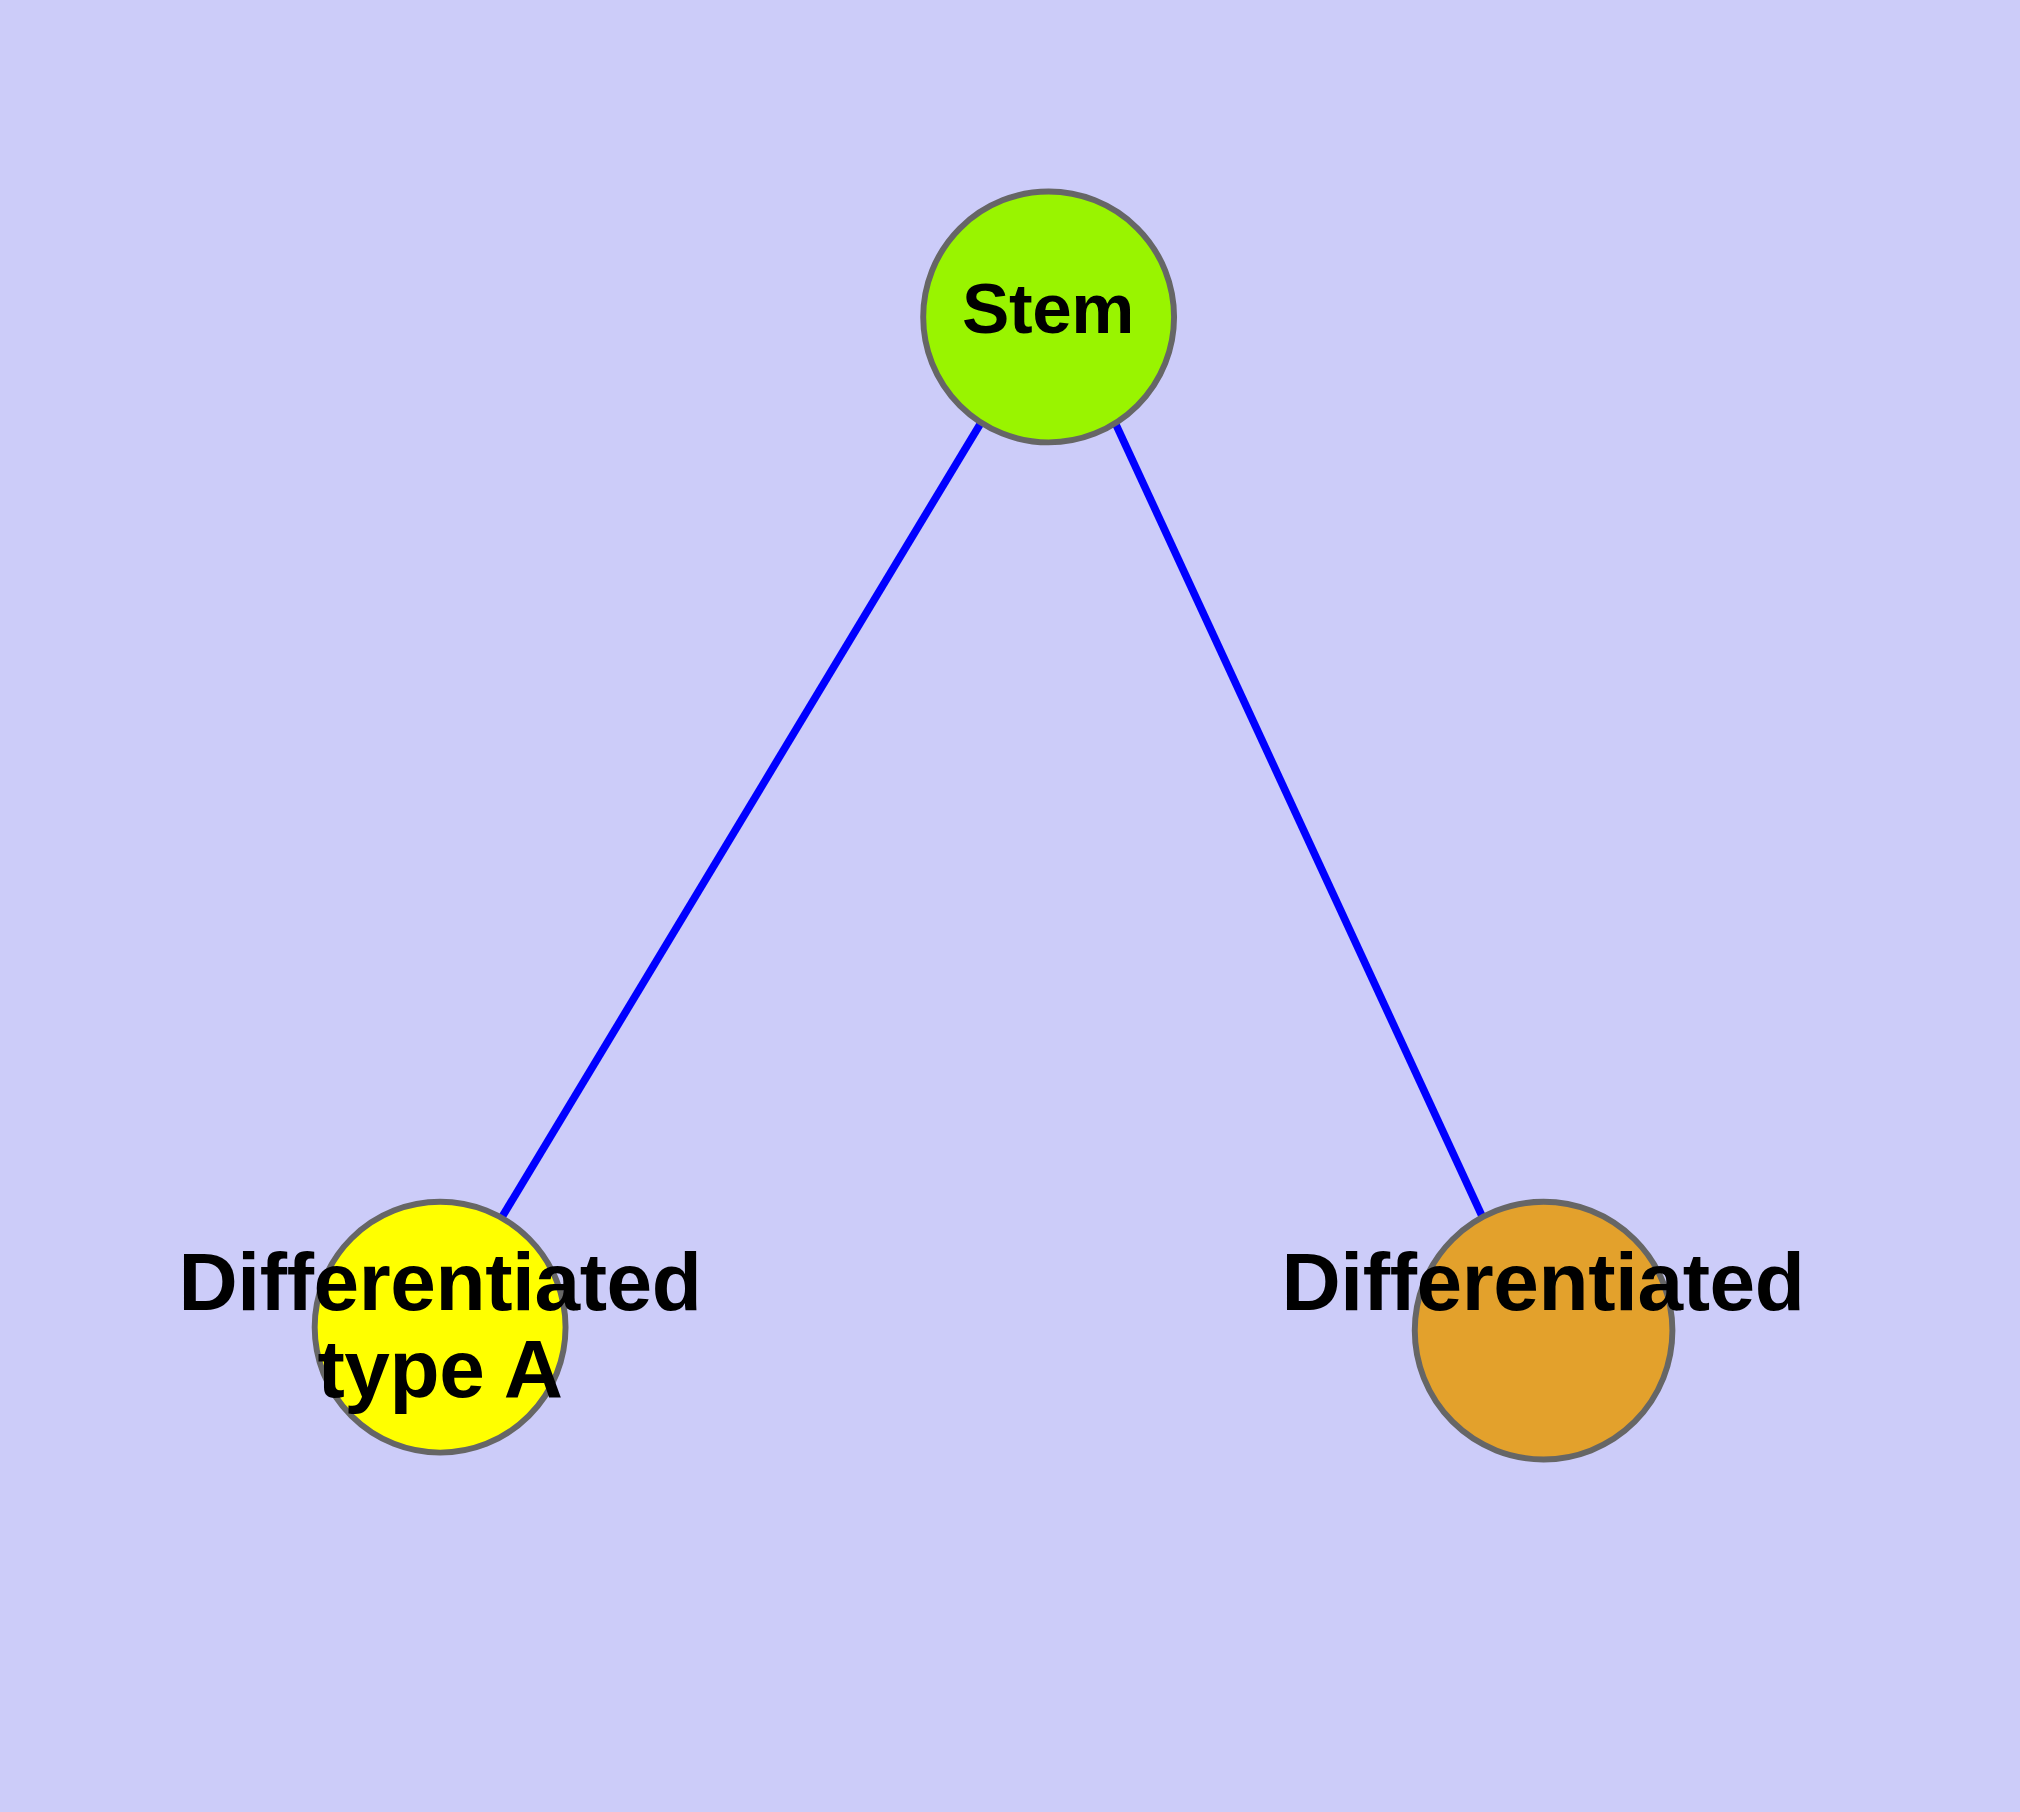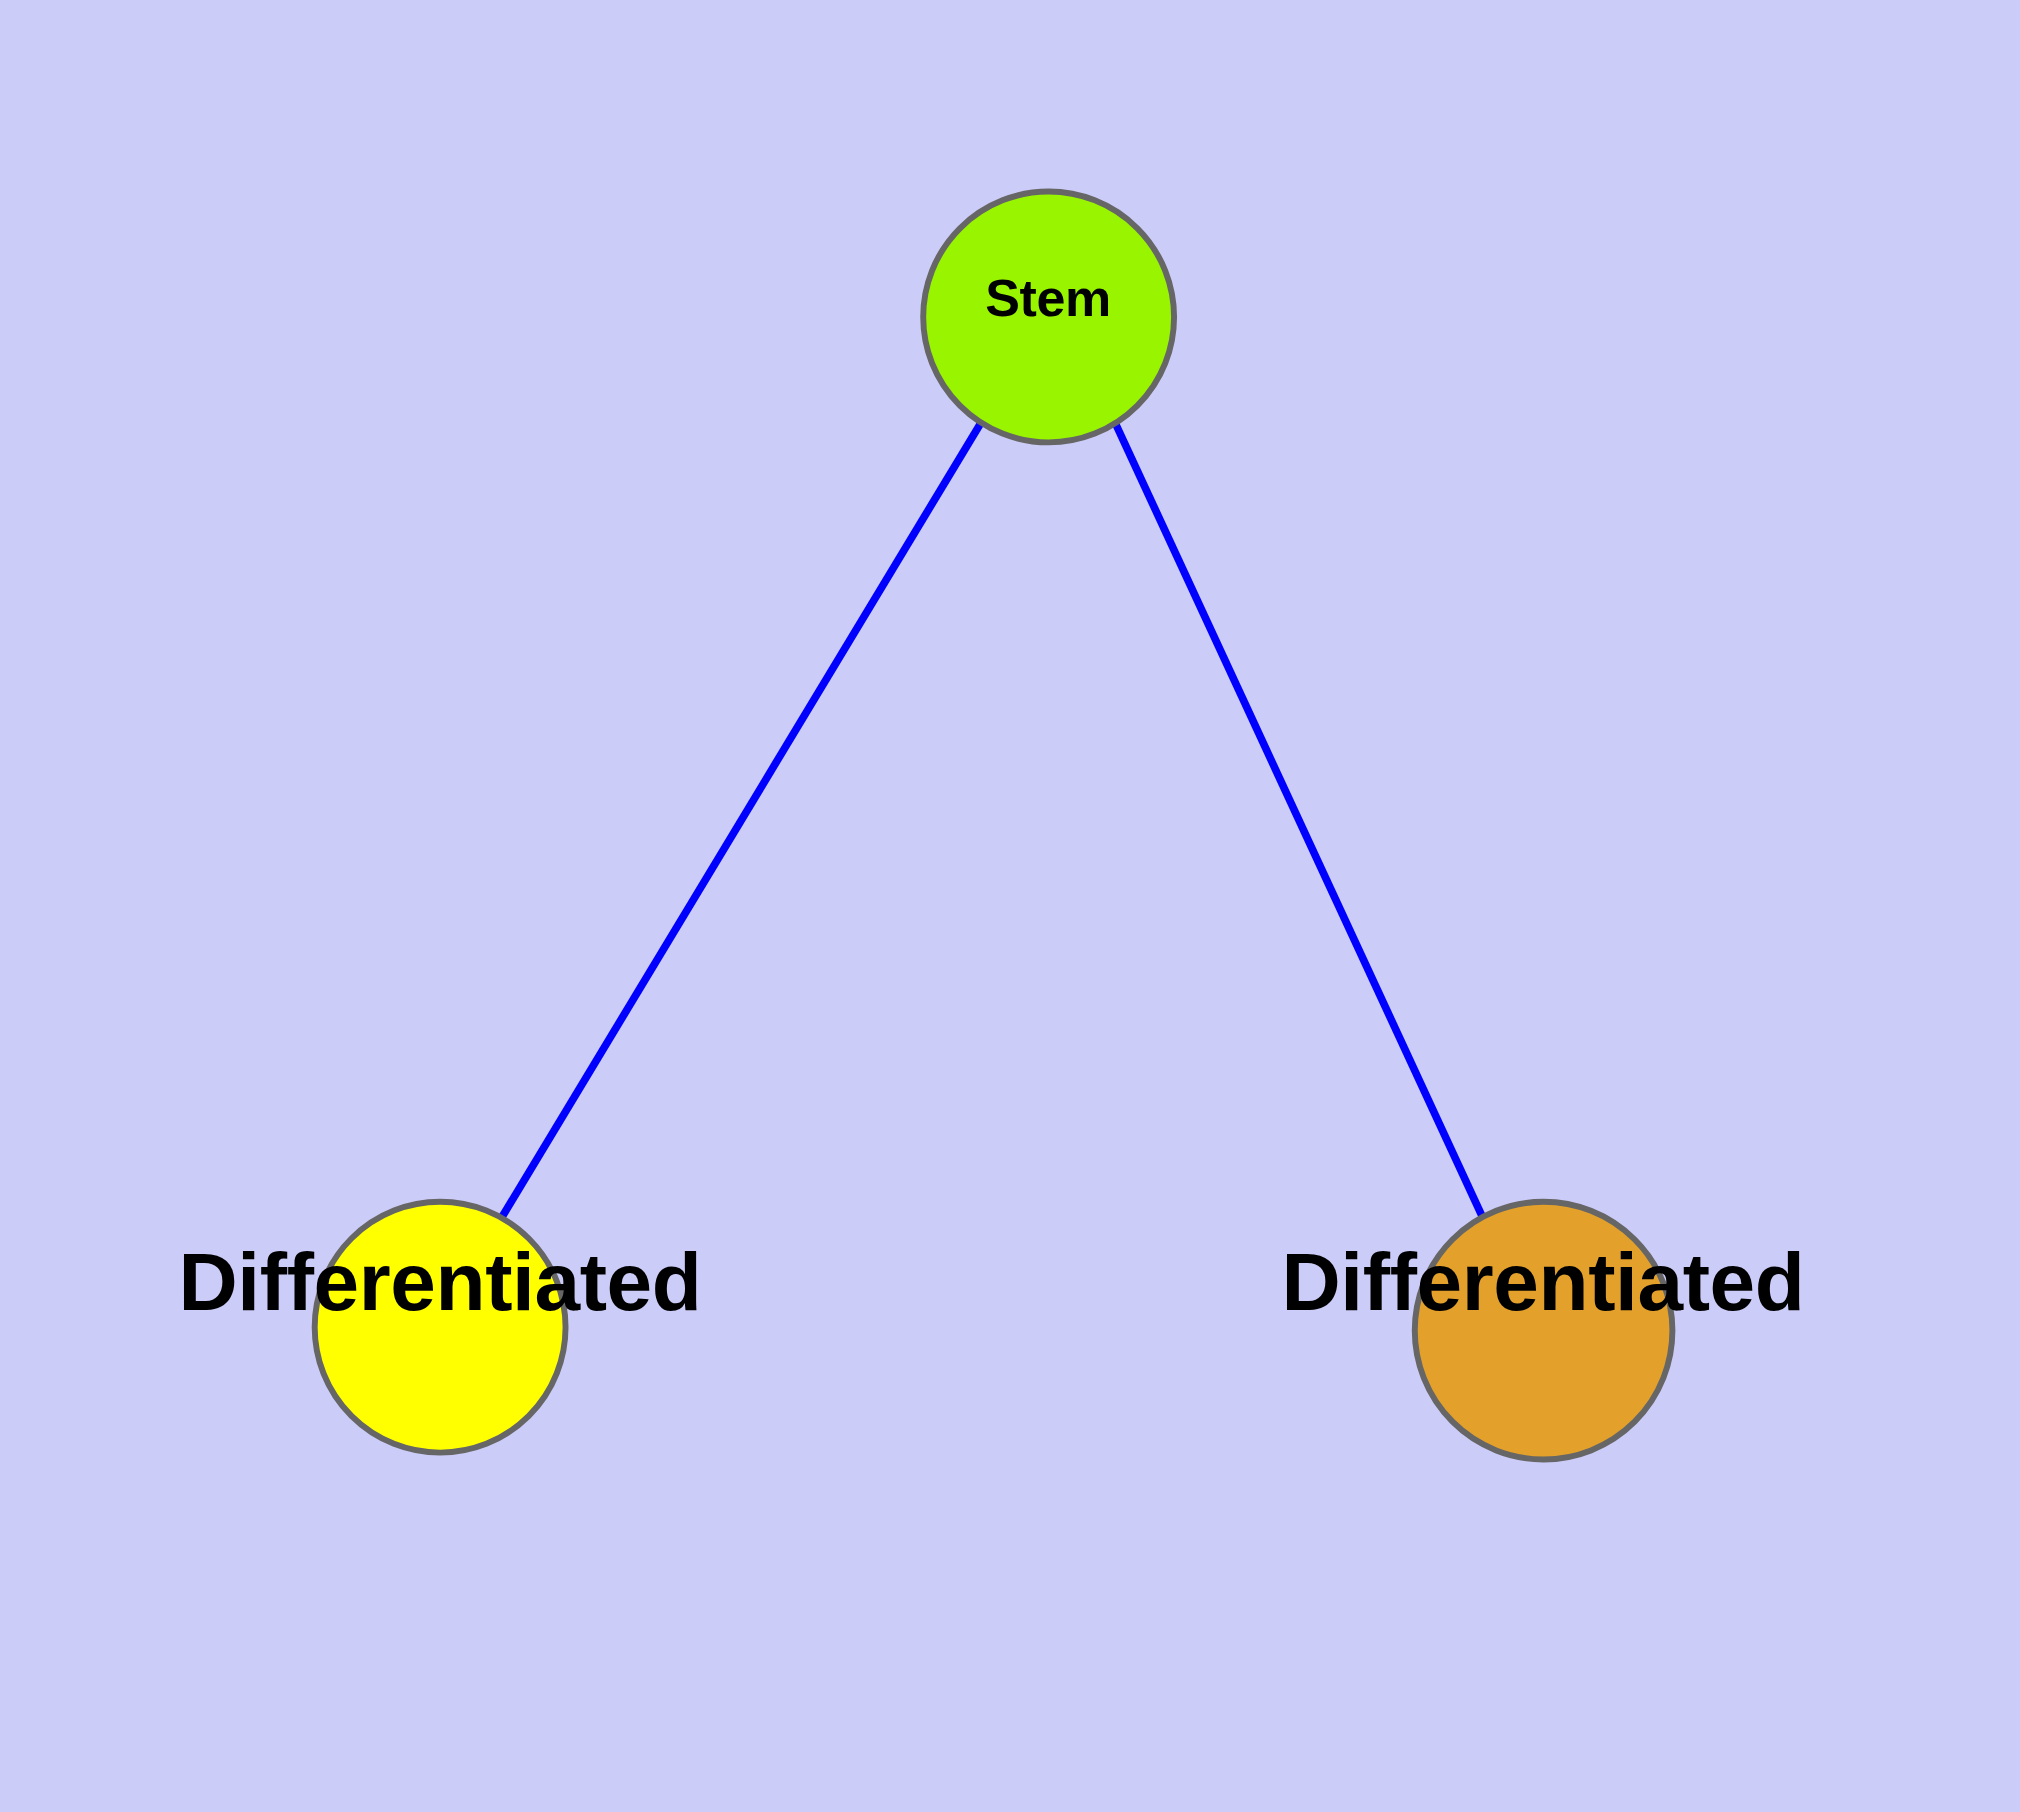--- a/index.html
+++ b/index.html
@@ -27,21 +27,21 @@
     color: #000000;
     font-weight: bold;
     font-family: "Liberation Sans", "DejaVu Sans", sans-serif;
     text-align: center;
     line-height: 1.06;
     white-space: pre;
     pointer-events: none;
     letter-spacing: -0.4px;
   }
   .label-stem {
-    font-size: 52px;
+    font-size: 71px;
     left: 709px;
     top: 271px;
     width: 678px;
   }
   .label-a {
     font-size: 82px;
     left: 101px;
     top: 1239px;
     width: 678px;
   }
@@ -64,18 +64,18 @@
     </g>
     <g>
       <circle cx="1237" cy="374" r="148" fill="#99f400" stroke="#666666" stroke-width="7"></circle>
       <circle cx="519" cy="1566" r="148" fill="#ffff00" stroke="#666666" stroke-width="7"></circle>
       <circle cx="1821" cy="1570" r="152" fill="#e3a12c" stroke="#666666" stroke-width="7"></circle>
     </g>
   </svg>
 
   <div class="node-label label-stem">Stem</div>
 
-  <div class="node-label label-a"><span>Differentiated</span><br></div>
+  <div class="node-label label-a"><span>Differentiated</span><br><span>type A</span></div>
 
   <div class="node-label label-b"><span>Differentiated</span><br></div>
 
 </div>
 
 
 </body></html>

